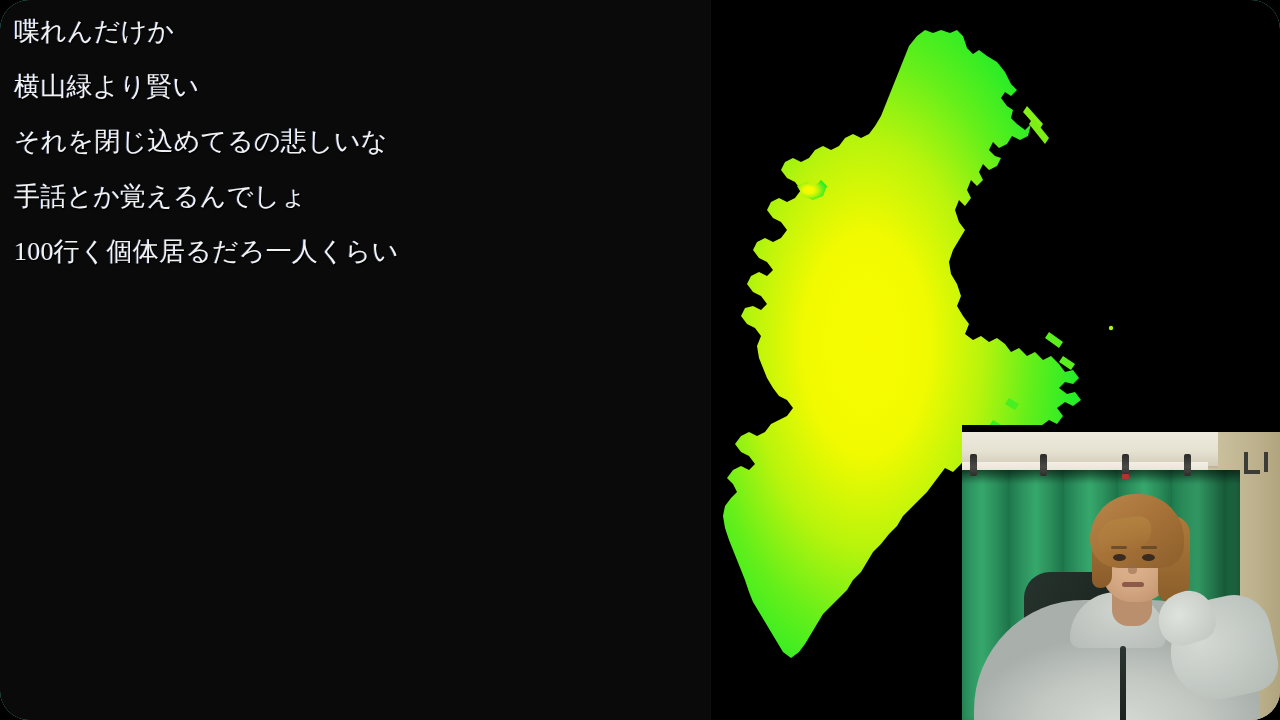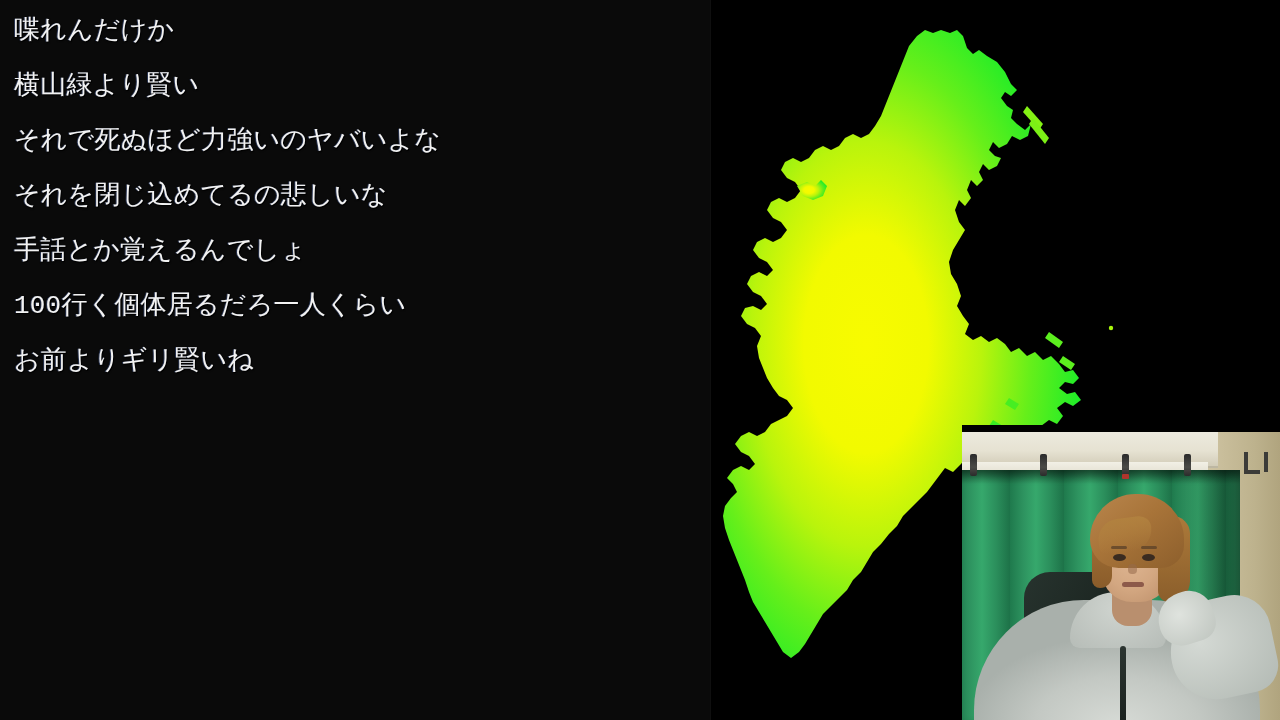--- a/index.html
+++ b/index.html
@@ -7,21 +7,22 @@
     margin: 0;
     padding: 0;
     background: #000;
   }
   #stage {
     position: relative;
     width: 1280px;
     height: 720px;
     overflow: hidden;
     background: #5eead4;
-    font-family: Liberation Mono, monospace;
+    font-family: Liberation Serif, serif;
+    border-radius: 29px;
   }
 
   
   #comment-panel {
     position: absolute;
     left: 0;
     top: 0;
     width: 711px;
     height: 720px;
     background: #0a0a0a;
@@ -308,25 +309,23 @@
 </style>
 </head>
 <body>
 
 <div id="stage">
 
   <div id="comment-panel">
     <ul id="comment-list">
       <li class="comment-item">喋れんだけか</li>
       <li class="comment-item">横山緑より賢い</li>
-      <li class="comment-item">それで死ぬほど力強いのヤバいよな</li>
       <li class="comment-item">それを閉じ込めてるの悲しいな</li>
       <li class="comment-item">手話とか覚えるんでしょ</li>
       <li class="comment-item">100行く個体居るだろ一人くらい</li>
-      <li class="comment-item">お前よりギリ賢いね</li>
     </ul>
   </div>
 
   <div id="panel-divider"></div>
 
   <div id="map-area">
     <svg id="map-svg" viewBox="0 0 569 720" preserveAspectRatio="none">
       <defs>
         <radialGradient id="mapGrad" cx="0.40" cy="0.50" r="0.62">
           <stop offset="0%" stop-color="#f8fb00"></stop>

